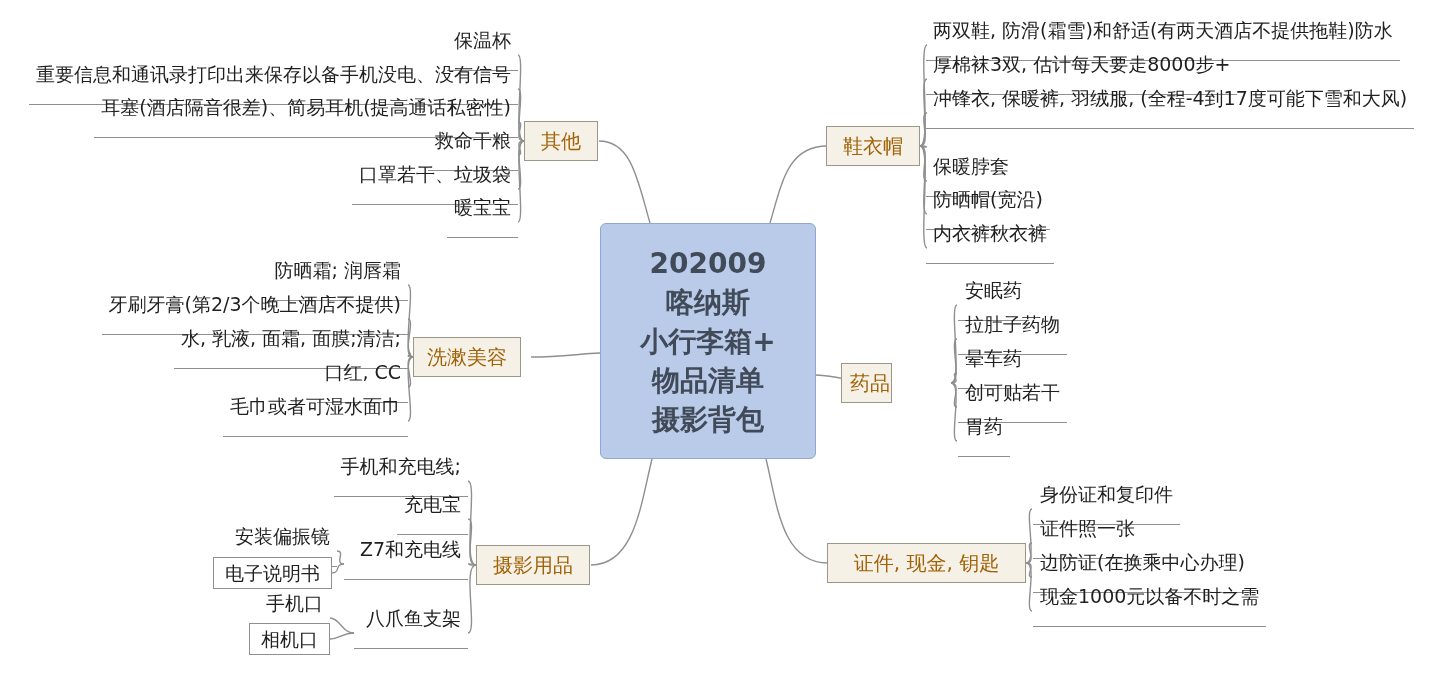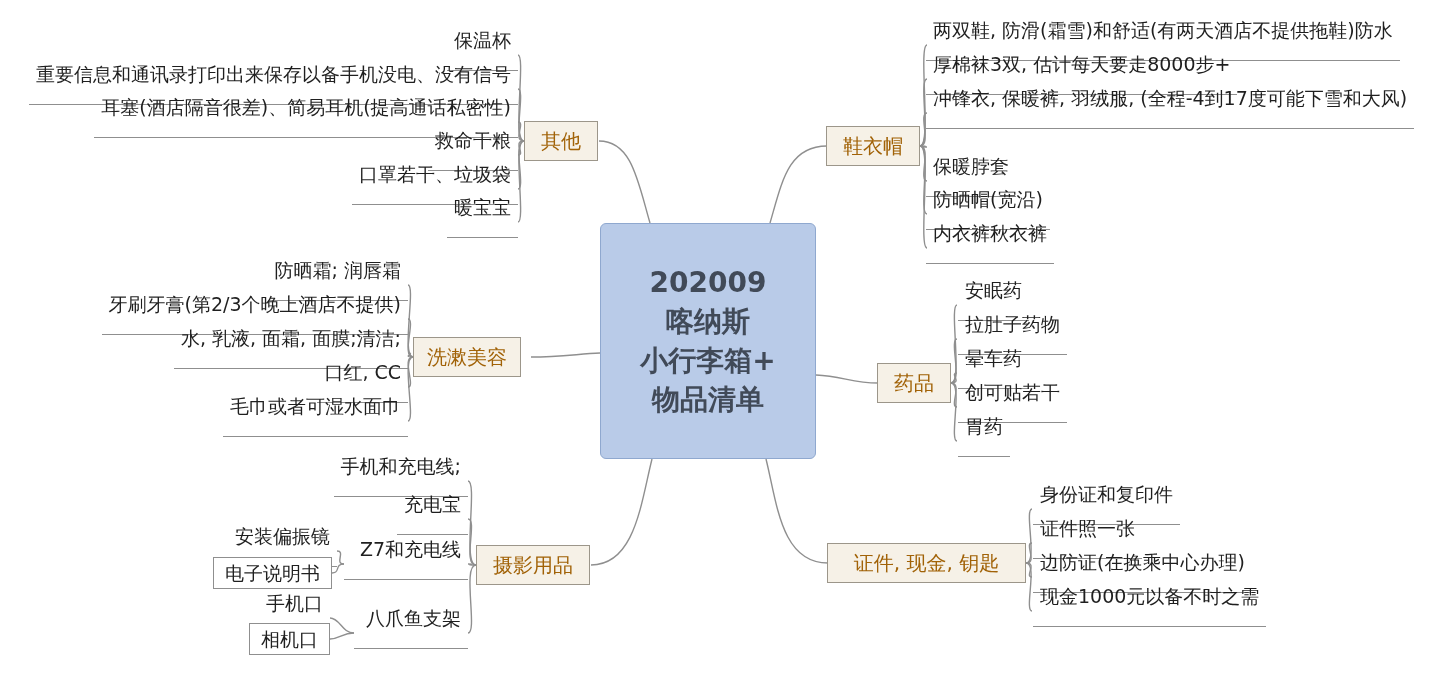--- a/index.html
+++ b/index.html
@@ -87,20 +87,21 @@
       <path d="M1026 563 C1038 563 1024 577 1032 577"></path>
       <path d="M1026 563 C1038 563 1024 611 1032 611"></path>
     </g>
   </svg>
 
   <div class="central">
     <span>202009</span>
     <span>喀纳斯</span>
     <span>小行李箱+</span>
     <span>物品清单</span>
+    <span>摄影背包</span>
   </div>
 
   <div class="branch" style="left:524px;top:121px;width:74px;">其他</div>
   <div class="leaf left" style="right:929px;top:27px;">保温杯</div>
   <div class="leaf left" style="right:929px;top:61px;">重要信息和通讯录打印出来保存以备手机没电、没有信号</div>
   <div class="leaf left" style="right:929px;top:94px;">耳塞(酒店隔音很差)、简易耳机(提高通话私密性)</div>
   <div class="leaf left" style="right:929px;top:127px;">救命干粮</div>
   <div class="leaf left" style="right:929px;top:161px;">口罩若干、垃圾袋</div>
   <div class="leaf left" style="right:929px;top:194px;">暖宝宝</div>
 
@@ -112,21 +113,21 @@
   <div class="leaf right" style="left:926px;top:186px;">防晒帽(宽沿)</div>
   <div class="leaf right" style="left:926px;top:220px;">内衣裤秋衣裤</div>
 
   <div class="branch" style="left:413px;top:337px;width:108px;">洗漱美容</div>
   <div class="leaf left" style="right:1039px;top:257px;">防晒霜; 润唇霜</div>
   <div class="leaf left" style="right:1039px;top:291px;">牙刷牙膏(第2/3个晚上酒店不提供)</div>
   <div class="leaf left" style="right:1039px;top:325px;">水, 乳液, 面霜, 面膜;清洁;</div>
   <div class="leaf left" style="right:1039px;top:359px;">口红, CC</div>
   <div class="leaf left" style="right:1039px;top:393px;">毛巾或者可湿水面巾</div>
 
-  <div class="branch" style="left:877px;top:363px;width:74px;">药品</div>
+  <div class="branch" style="left:841px;top:363px;width:51px;">药品</div>
   <div class="leaf right" style="left:958px;top:277px;">安眠药</div>
   <div class="leaf right" style="left:958px;top:311px;">拉肚子药物</div>
   <div class="leaf right" style="left:958px;top:345px;">晕车药</div>
   <div class="leaf right" style="left:958px;top:379px;">创可贴若干</div>
   <div class="leaf right" style="left:958px;top:413px;">胃药</div>
 
   <div class="branch" style="left:476px;top:545px;width:114px;">摄影用品</div>
   <div class="leaf left" style="right:979px;top:453px;">手机和充电线;</div>
   <div class="leaf left" style="right:979px;top:491px;">充电宝</div>
   <div class="leaf left" style="right:979px;top:536px;width:110px;">Z7和充电线</div>

